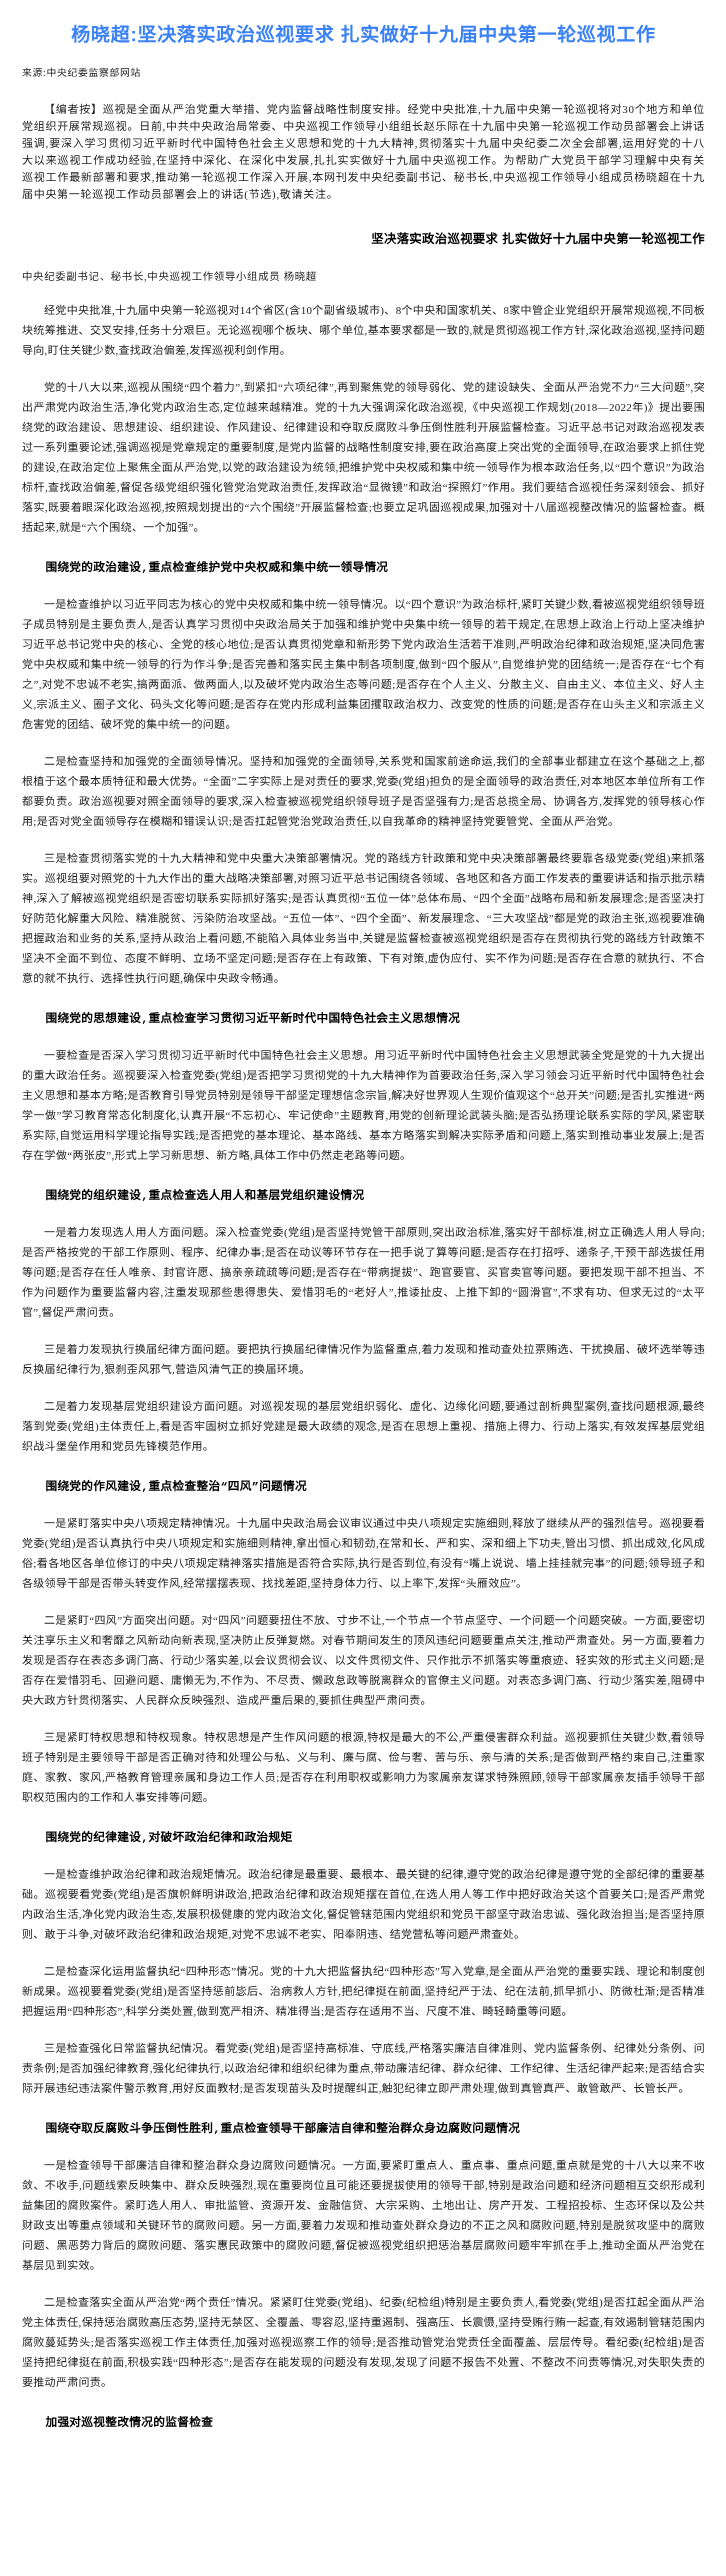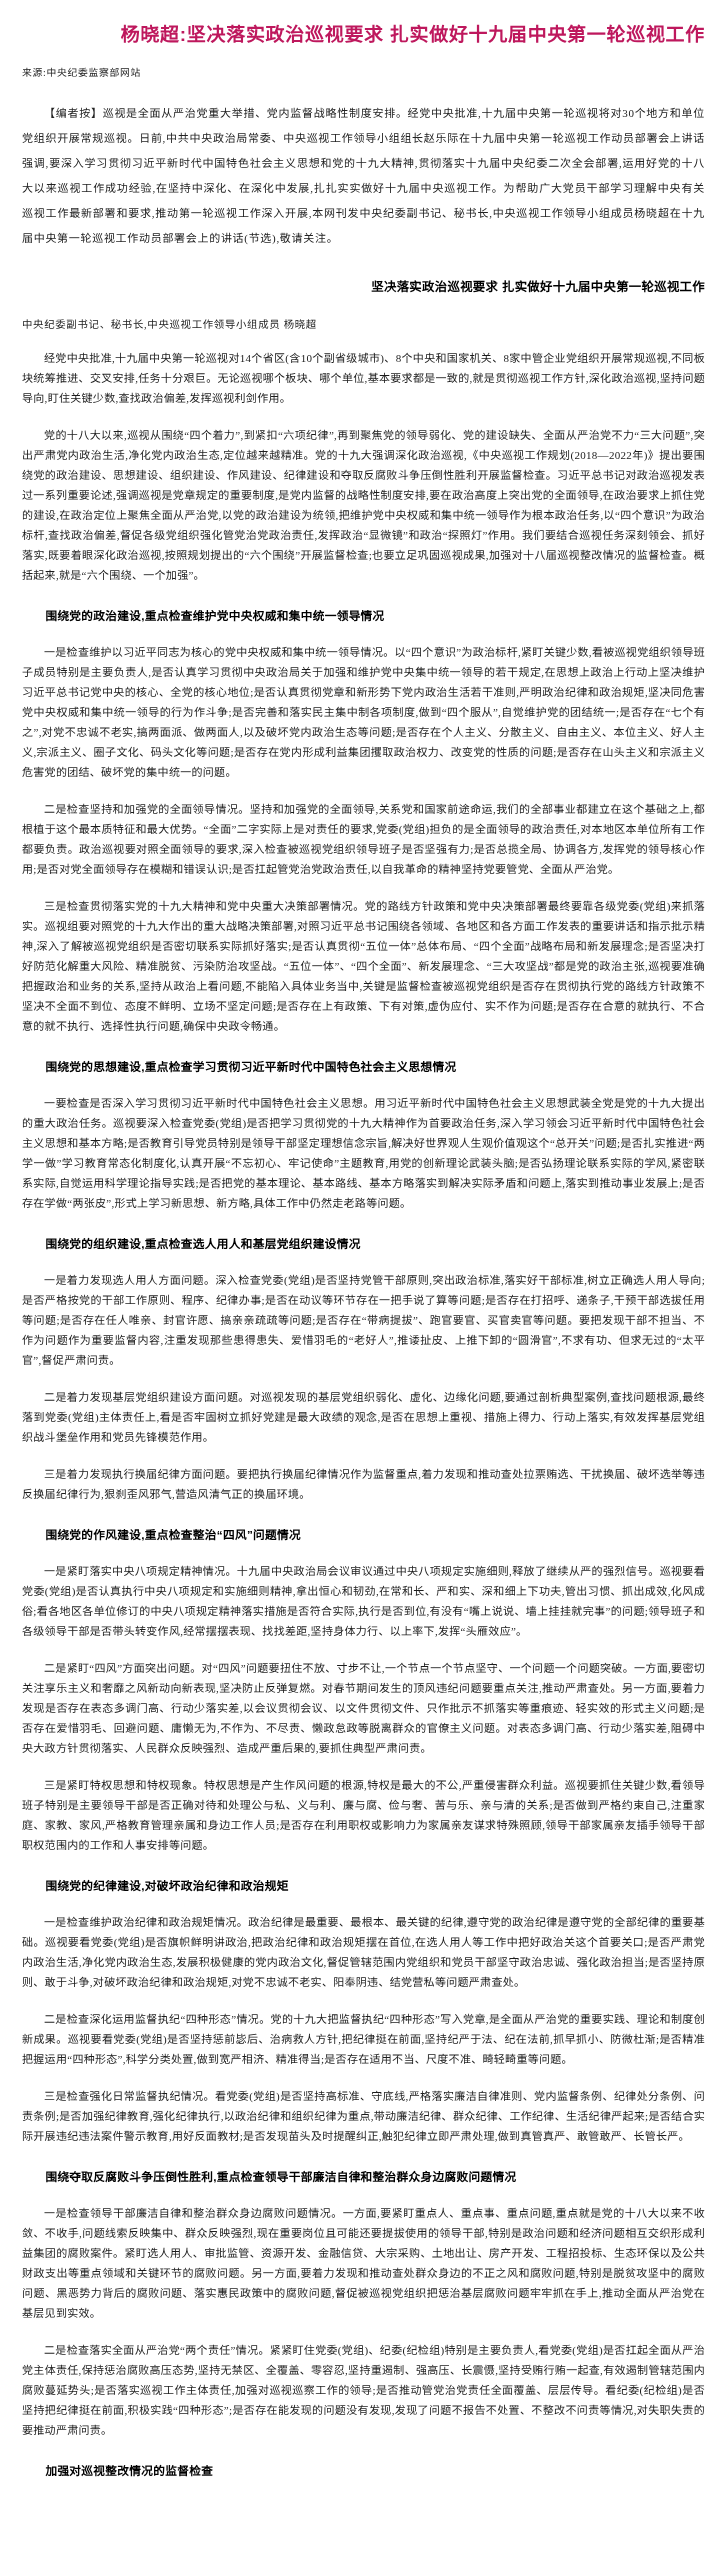--- a/index.html
+++ b/index.html
@@ -9,39 +9,39 @@
     width: 727px;
     font-family: "Liberation Serif", "DejaVu Serif", serif;
     color: #1c1c1c;
   }
   .page {
     width: 727px;
     padding: 15.6px 22px 31px 22px;
   }
   .article-title {
     margin-top: 6.5px;
-    text-align: right;
+    text-align: center;
     font-family: "Liberation Sans", "DejaVu Sans", sans-serif;
     font-weight: bold;
     font-size: 19px;
     line-height: 26px;
-    color: #be185d;
+    color: #3b82f6;
     letter-spacing: 0.7px;
   }
   .source-line {
     margin-top: 17px;
     text-align: left;
     font-size: 9.8px;
     color: #222222;
     letter-spacing: 0.7px;
   }
   .editor-note {
     margin-top: 22px;
     font-size: 11px;
-    line-height: 25px;
+    line-height: 17px;
     text-align: justify;
     text-indent: 2em;
     color: #222222;
     letter-spacing: 0.7px;
   }
   .article-subtitle {
     margin-top: 26px;
     text-align: right;
     font-family: "Liberation Sans", "DejaVu Sans", sans-serif;
     font-weight: bold;
@@ -61,21 +61,21 @@
     font-size: 11px;
     line-height: 20px;
     text-align: justify;
     text-indent: 2em;
     color: #1c1c1c;
     letter-spacing: 0.3px;
   }
   .article-body h3.heading {
     margin-top: 22px;
     margin-bottom: 2.6px;
-    font-family: Liberation Sans, sans-serif;
+    font-family: Liberation Mono, monospace;
     font-weight: bold;
     font-size: 11.7px;
     line-height: 18px;
     text-indent: 2em;
     color: #000000;
     letter-spacing: 0.3px;
   }
 </style>
 </head>
 <body>
@@ -95,22 +95,22 @@
       <p class="paragraph">经党中央批准,十九届中央第一轮巡视对14个省区(含10个副省级城市)、8个中央和国家机关、8家中管企业党组织开展常规巡视,不同板块统筹推进、交叉安排,任务十分艰巨。无论巡视哪个板块、哪个单位,基本要求都是一致的,就是贯彻巡视工作方针,深化政治巡视,坚持问题导向,盯住关键少数,查找政治偏差,发挥巡视利剑作用。</p>
       <p class="paragraph">党的十八大以来,巡视从围绕“四个着力”,到紧扣“六项纪律”,再到聚焦党的领导弱化、党的建设缺失、全面从严治党不力“三大问题”,突出严肃党内政治生活,净化党内政治生态,定位越来越精准。党的十九大强调深化政治巡视,《中央巡视工作规划(2018—2022年)》提出要围绕党的政治建设、思想建设、组织建设、作风建设、纪律建设和夺取反腐败斗争压倒性胜利开展监督检查。习近平总书记对政治巡视发表过一系列重要论述,强调巡视是党章规定的重要制度,是党内监督的战略性制度安排,要在政治高度上突出党的全面领导,在政治要求上抓住党的建设,在政治定位上聚焦全面从严治党,以党的政治建设为统领,把维护党中央权威和集中统一领导作为根本政治任务,以“四个意识”为政治标杆,查找政治偏差,督促各级党组织强化管党治党政治责任,发挥政治“显微镜”和政治“探照灯”作用。我们要结合巡视任务深刻领会、抓好落实,既要着眼深化政治巡视,按照规划提出的“六个围绕”开展监督检查;也要立足巩固巡视成果,加强对十八届巡视整改情况的监督检查。概括起来,就是“六个围绕、一个加强”。</p>
       <h3 class="heading">围绕党的政治建设,重点检查维护党中央权威和集中统一领导情况</h3>
       <p class="paragraph">一是检查维护以习近平同志为核心的党中央权威和集中统一领导情况。以“四个意识”为政治标杆,紧盯关键少数,看被巡视党组织领导班子成员特别是主要负责人,是否认真学习贯彻中央政治局关于加强和维护党中央集中统一领导的若干规定,在思想上政治上行动上坚决维护习近平总书记党中央的核心、全党的核心地位;是否认真贯彻党章和新形势下党内政治生活若干准则,严明政治纪律和政治规矩,坚决同危害党中央权威和集中统一领导的行为作斗争;是否完善和落实民主集中制各项制度,做到“四个服从”,自觉维护党的团结统一;是否存在“七个有之”,对党不忠诚不老实,搞两面派、做两面人,以及破坏党内政治生态等问题;是否存在个人主义、分散主义、自由主义、本位主义、好人主义,宗派主义、圈子文化、码头文化等问题;是否存在党内形成利益集团攫取政治权力、改变党的性质的问题;是否存在山头主义和宗派主义危害党的团结、破坏党的集中统一的问题。</p>
       <p class="paragraph">二是检查坚持和加强党的全面领导情况。坚持和加强党的全面领导,关系党和国家前途命运,我们的全部事业都建立在这个基础之上,都根植于这个最本质特征和最大优势。“全面”二字实际上是对责任的要求,党委(党组)担负的是全面领导的政治责任,对本地区本单位所有工作都要负责。政治巡视要对照全面领导的要求,深入检查被巡视党组织领导班子是否坚强有力;是否总揽全局、协调各方,发挥党的领导核心作用;是否对党全面领导存在模糊和错误认识;是否扛起管党治党政治责任,以自我革命的精神坚持党要管党、全面从严治党。</p>
       <p class="paragraph">三是检查贯彻落实党的十九大精神和党中央重大决策部署情况。党的路线方针政策和党中央决策部署最终要靠各级党委(党组)来抓落实。巡视组要对照党的十九大作出的重大战略决策部署,对照习近平总书记围绕各领域、各地区和各方面工作发表的重要讲话和指示批示精神,深入了解被巡视党组织是否密切联系实际抓好落实;是否认真贯彻“五位一体”总体布局、“四个全面”战略布局和新发展理念;是否坚决打好防范化解重大风险、精准脱贫、污染防治攻坚战。“五位一体”、“四个全面”、新发展理念、“三大攻坚战”都是党的政治主张,巡视要准确把握政治和业务的关系,坚持从政治上看问题,不能陷入具体业务当中,关键是监督检查被巡视党组织是否存在贯彻执行党的路线方针政策不坚决不全面不到位、态度不鲜明、立场不坚定问题;是否存在上有政策、下有对策,虚伪应付、实不作为问题;是否存在合意的就执行、不合意的就不执行、选择性执行问题,确保中央政令畅通。</p>
       <h3 class="heading">围绕党的思想建设,重点检查学习贯彻习近平新时代中国特色社会主义思想情况</h3>
       <p class="paragraph">一要检查是否深入学习贯彻习近平新时代中国特色社会主义思想。用习近平新时代中国特色社会主义思想武装全党是党的十九大提出的重大政治任务。巡视要深入检查党委(党组)是否把学习贯彻党的十九大精神作为首要政治任务,深入学习领会习近平新时代中国特色社会主义思想和基本方略;是否教育引导党员特别是领导干部坚定理想信念宗旨,解决好世界观人生观价值观这个“总开关”问题;是否扎实推进“两学一做”学习教育常态化制度化,认真开展“不忘初心、牢记使命”主题教育,用党的创新理论武装头脑;是否弘扬理论联系实际的学风,紧密联系实际,自觉运用科学理论指导实践;是否把党的基本理论、基本路线、基本方略落实到解决实际矛盾和问题上,落实到推动事业发展上;是否存在学做“两张皮”,形式上学习新思想、新方略,具体工作中仍然走老路等问题。</p>
       <h3 class="heading">围绕党的组织建设,重点检查选人用人和基层党组织建设情况</h3>
       <p class="paragraph">一是着力发现选人用人方面问题。深入检查党委(党组)是否坚持党管干部原则,突出政治标准,落实好干部标准,树立正确选人用人导向;是否严格按党的干部工作原则、程序、纪律办事;是否在动议等环节存在一把手说了算等问题;是否存在打招呼、递条子,干预干部选拔任用等问题;是否存在任人唯亲、封官许愿、搞亲亲疏疏等问题;是否存在“带病提拔”、跑官要官、买官卖官等问题。要把发现干部不担当、不作为问题作为重要监督内容,注重发现那些患得患失、爱惜羽毛的“老好人”,推诿扯皮、上推下卸的“圆滑官”,不求有功、但求无过的“太平官”,督促严肃问责。</p>
+      <p class="paragraph">三是着力发现执行换届纪律方面问题。要把执行换届纪律情况作为监督重点,着力发现和推动查处拉票贿选、干扰换届、破坏选举等违反换届纪律行为,狠刹歪风邪气,营造风清气正的换届环境。</p>
       <p class="paragraph">二是着力发现基层党组织建设方面问题。对巡视发现的基层党组织弱化、虚化、边缘化问题,要通过剖析典型案例,查找问题根源,最终落到党委(党组)主体责任上,看是否牢固树立抓好党建是最大政绩的观念,是否在思想上重视、措施上得力、行动上落实,有效发挥基层党组织战斗堡垒作用和党员先锋模范作用。</p>
-      <p class="paragraph">三是着力发现执行换届纪律方面问题。要把执行换届纪律情况作为监督重点,着力发现和推动查处拉票贿选、干扰换届、破坏选举等违反换届纪律行为,狠刹歪风邪气,营造风清气正的换届环境。</p>
       <h3 class="heading">围绕党的作风建设,重点检查整治“四风”问题情况</h3>
       <p class="paragraph">一是紧盯落实中央八项规定精神情况。十九届中央政治局会议审议通过中央八项规定实施细则,释放了继续从严的强烈信号。巡视要看党委(党组)是否认真执行中央八项规定和实施细则精神,拿出恒心和韧劲,在常和长、严和实、深和细上下功夫,管出习惯、抓出成效,化风成俗;看各地区各单位修订的中央八项规定精神落实措施是否符合实际,执行是否到位,有没有“嘴上说说、墙上挂挂就完事”的问题;领导班子和各级领导干部是否带头转变作风,经常摆摆表现、找找差距,坚持身体力行、以上率下,发挥“头雁效应”。</p>
       <p class="paragraph">二是紧盯“四风”方面突出问题。对“四风”问题要扭住不放、寸步不让,一个节点一个节点坚守、一个问题一个问题突破。一方面,要密切关注享乐主义和奢靡之风新动向新表现,坚决防止反弹复燃。对春节期间发生的顶风违纪问题要重点关注,推动严肃查处。另一方面,要着力发现是否存在表态多调门高、行动少落实差,以会议贯彻会议、以文件贯彻文件、只作批示不抓落实等重痕迹、轻实效的形式主义问题;是否存在爱惜羽毛、回避问题、庸懒无为,不作为、不尽责、懒政怠政等脱离群众的官僚主义问题。对表态多调门高、行动少落实差,阻碍中央大政方针贯彻落实、人民群众反映强烈、造成严重后果的,要抓住典型严肃问责。</p>
       <p class="paragraph">三是紧盯特权思想和特权现象。特权思想是产生作风问题的根源,特权是最大的不公,严重侵害群众利益。巡视要抓住关键少数,看领导班子特别是主要领导干部是否正确对待和处理公与私、义与利、廉与腐、俭与奢、苦与乐、亲与清的关系;是否做到严格约束自己,注重家庭、家教、家风,严格教育管理亲属和身边工作人员;是否存在利用职权或影响力为家属亲友谋求特殊照顾,领导干部家属亲友插手领导干部职权范围内的工作和人事安排等问题。</p>
       <h3 class="heading">围绕党的纪律建设,对破坏政治纪律和政治规矩</h3>
       <p class="paragraph">一是检查维护政治纪律和政治规矩情况。政治纪律是最重要、最根本、最关键的纪律,遵守党的政治纪律是遵守党的全部纪律的重要基础。巡视要看党委(党组)是否旗帜鲜明讲政治,把政治纪律和政治规矩摆在首位,在选人用人等工作中把好政治关这个首要关口;是否严肃党内政治生活,净化党内政治生态,发展积极健康的党内政治文化,督促管辖范围内党组织和党员干部坚守政治忠诚、强化政治担当;是否坚持原则、敢于斗争,对破坏政治纪律和政治规矩,对党不忠诚不老实、阳奉阴违、结党营私等问题严肃查处。</p>
       <p class="paragraph">二是检查深化运用监督执纪“四种形态”情况。党的十九大把监督执纪“四种形态”写入党章,是全面从严治党的重要实践、理论和制度创新成果。巡视要看党委(党组)是否坚持惩前毖后、治病救人方针,把纪律挺在前面,坚持纪严于法、纪在法前,抓早抓小、防微杜渐;是否精准把握运用“四种形态”,科学分类处置,做到宽严相济、精准得当;是否存在适用不当、尺度不准、畸轻畸重等问题。</p>
       <p class="paragraph">三是检查强化日常监督执纪情况。看党委(党组)是否坚持高标准、守底线,严格落实廉洁自律准则、党内监督条例、纪律处分条例、问责条例;是否加强纪律教育,强化纪律执行,以政治纪律和组织纪律为重点,带动廉洁纪律、群众纪律、工作纪律、生活纪律严起来;是否结合实际开展违纪违法案件警示教育,用好反面教材;是否发现苗头及时提醒纠正,触犯纪律立即严肃处理,做到真管真严、敢管敢严、长管长严。</p>
       <h3 class="heading">围绕夺取反腐败斗争压倒性胜利,重点检查领导干部廉洁自律和整治群众身边腐败问题情况</h3>
       <p class="paragraph">一是检查领导干部廉洁自律和整治群众身边腐败问题情况。一方面,要紧盯重点人、重点事、重点问题,重点就是党的十八大以来不收敛、不收手,问题线索反映集中、群众反映强烈,现在重要岗位且可能还要提拔使用的领导干部,特别是政治问题和经济问题相互交织形成利益集团的腐败案件。紧盯选人用人、审批监管、资源开发、金融信贷、大宗采购、土地出让、房产开发、工程招投标、生态环保以及公共财政支出等重点领域和关键环节的腐败问题。另一方面,要着力发现和推动查处群众身边的不正之风和腐败问题,特别是脱贫攻坚中的腐败问题、黑恶势力背后的腐败问题、落实惠民政策中的腐败问题,督促被巡视党组织把惩治基层腐败问题牢牢抓在手上,推动全面从严治党在基层见到实效。</p>

